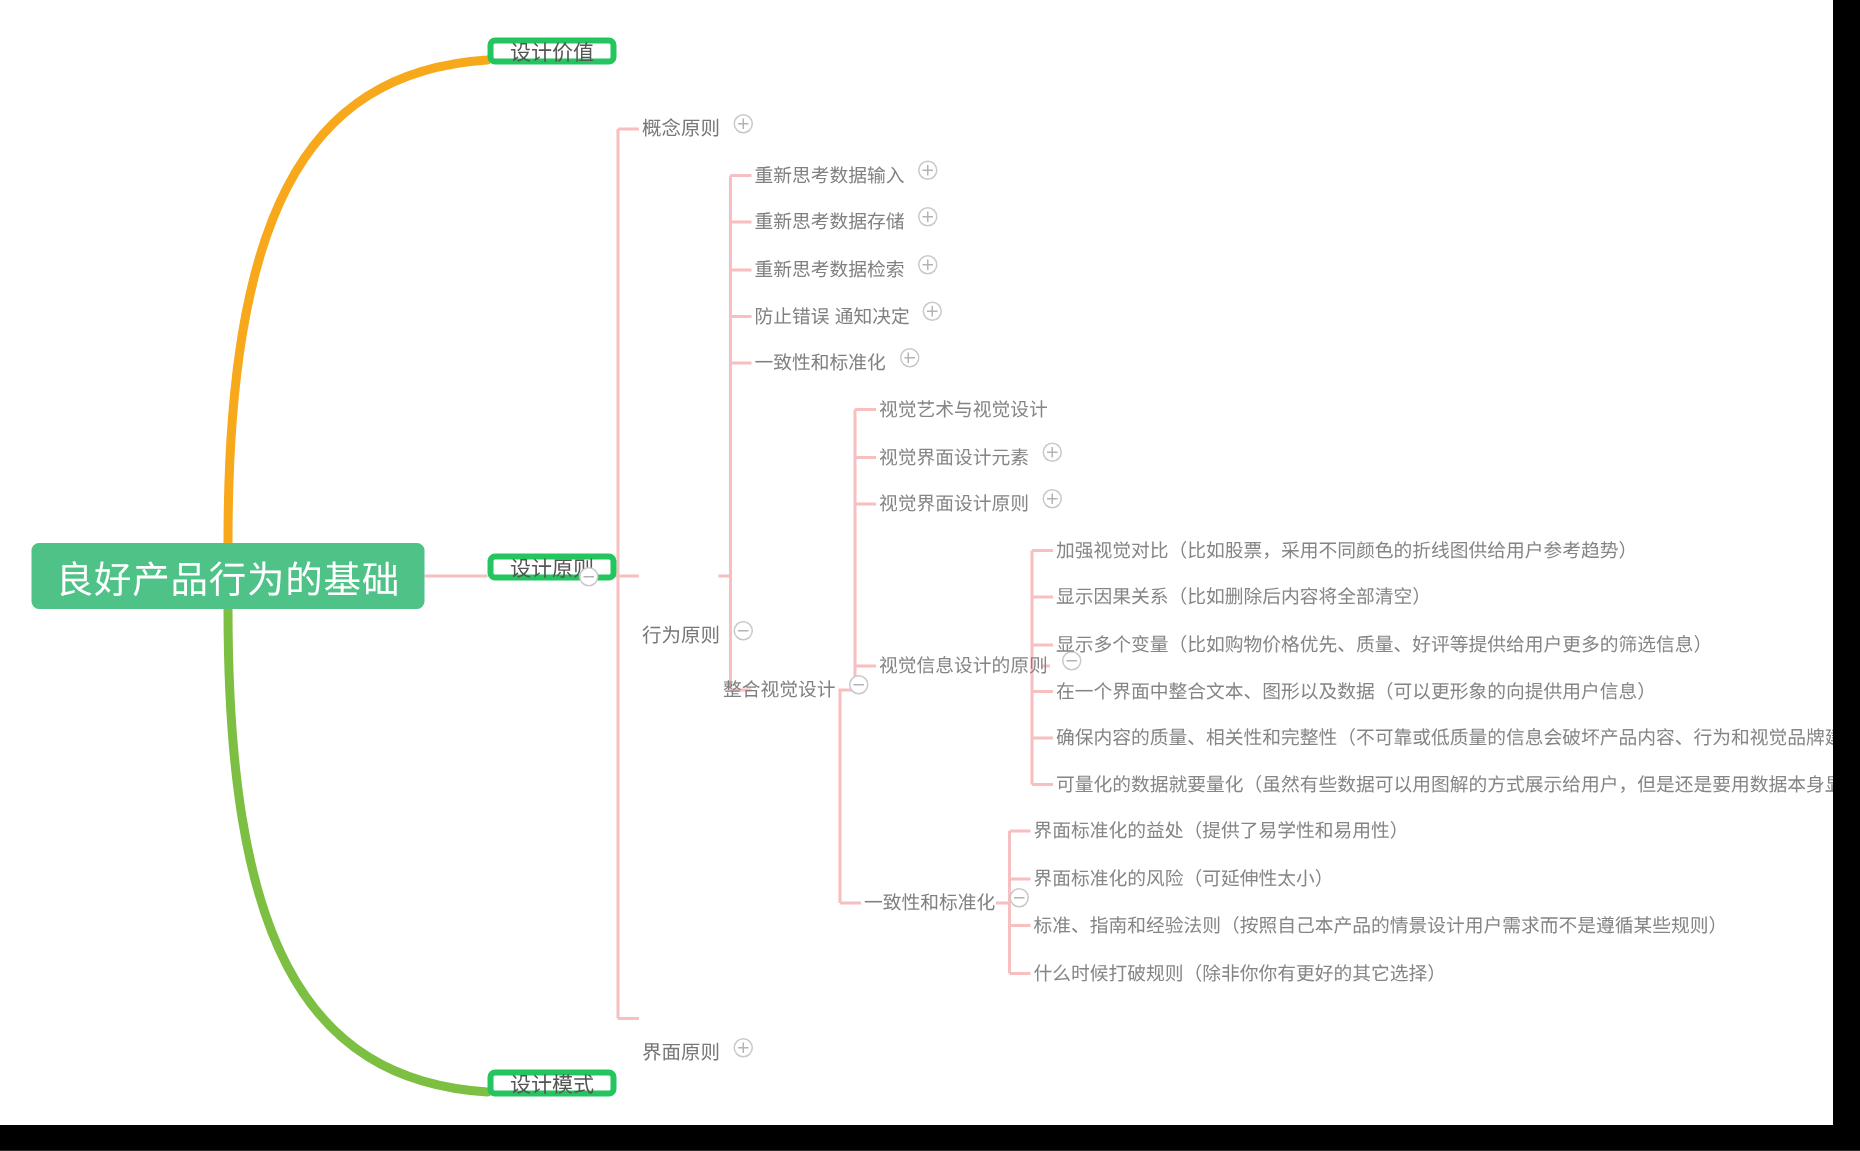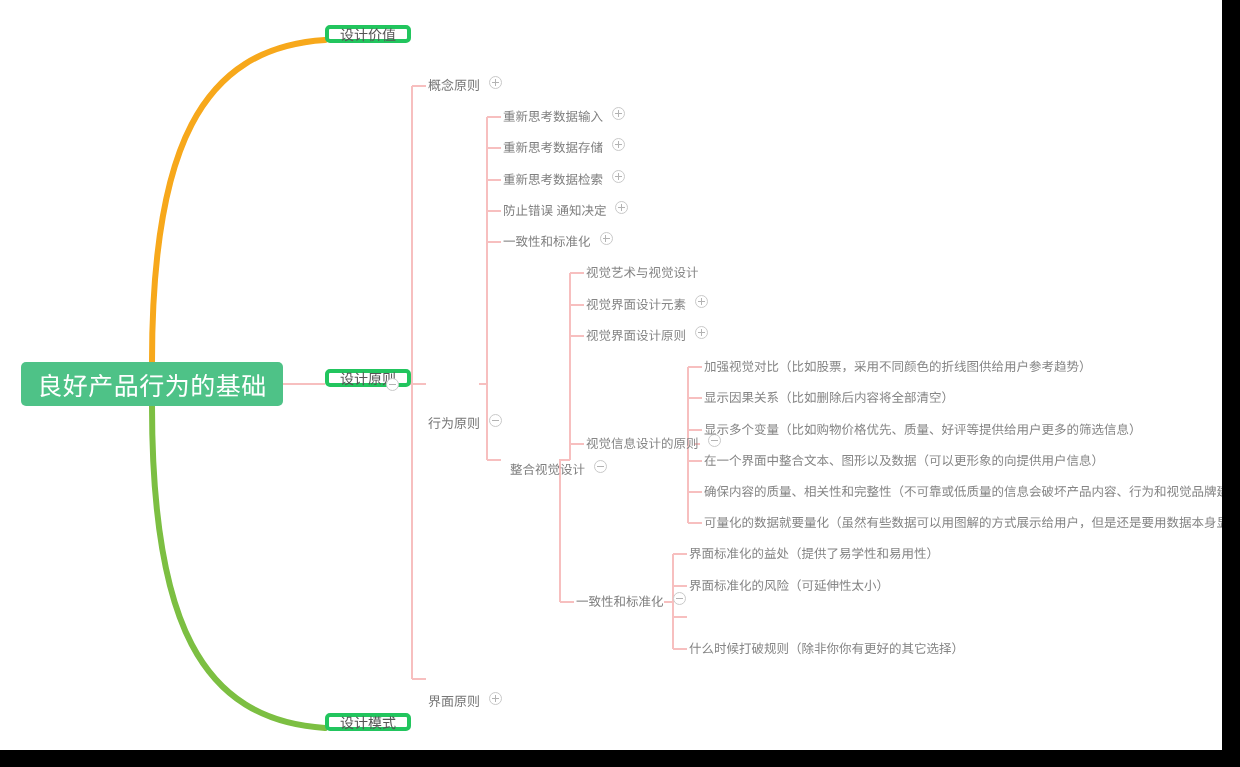--- a/index.html
+++ b/index.html
@@ -224,21 +224,21 @@
     </div>
     <div class="node lv3" style="left:503px; top:201px;">
       <span class="label">防止错误 通知决定</span>
       <span class="toggle plus"></span>
     </div>
     <div class="node lv3" style="left:503px; top:232px;">
       <span class="label">一致性和标准化</span>
       <span class="toggle plus"></span>
     </div>
 
-    <div class="node lv3" style="left:510px; top:450px;margin-top:10px;">
+    <div class="node lv3" style="left:482px; top:450px;">
       <span class="label">整合视觉设计</span>
       <span class="toggle minus"></span>
     </div>
 
     <div class="node lv3" style="left:576px; top:592px;">
       <span class="label">一致性和标准化</span>
       <span class="toggle minus"></span>
     </div>
 
     <div class="node lv4" style="left:586px; top:263px;">
@@ -275,18 +275,21 @@
     <div class="node lv4" style="left:704px; top:513px;">
       <span class="label">可量化的数据就要量化（虽然有些数据可以用图解的方式展示给用户，但是还是要用数据本身显示，比如占用内存）</span>
     </div>
 
     <div class="node lv4" style="left:689px; top:576px;">
       <span class="label">界面标准化的风险（可延伸性太小）</span>
     </div>
     <div class="node lv4" style="left:689px; top:544px;">
       <span class="label">界面标准化的益处（提供了易学性和易用性）</span>
     </div>
+    <div class="node lv4" style="left:689px; top:607px;">
+      <span class="label">标准、指南和经验法则（按照自己本产品的情景设计用户需求而不是遵循某些规则）</span>
+    </div>
     <div class="node lv4" style="left:689px; top:639px;">
       <span class="label">什么时候打破规则（除非你你有更好的其它选择）</span>
     </div>
 
   </div>
 </div>
 
 </body></html>

